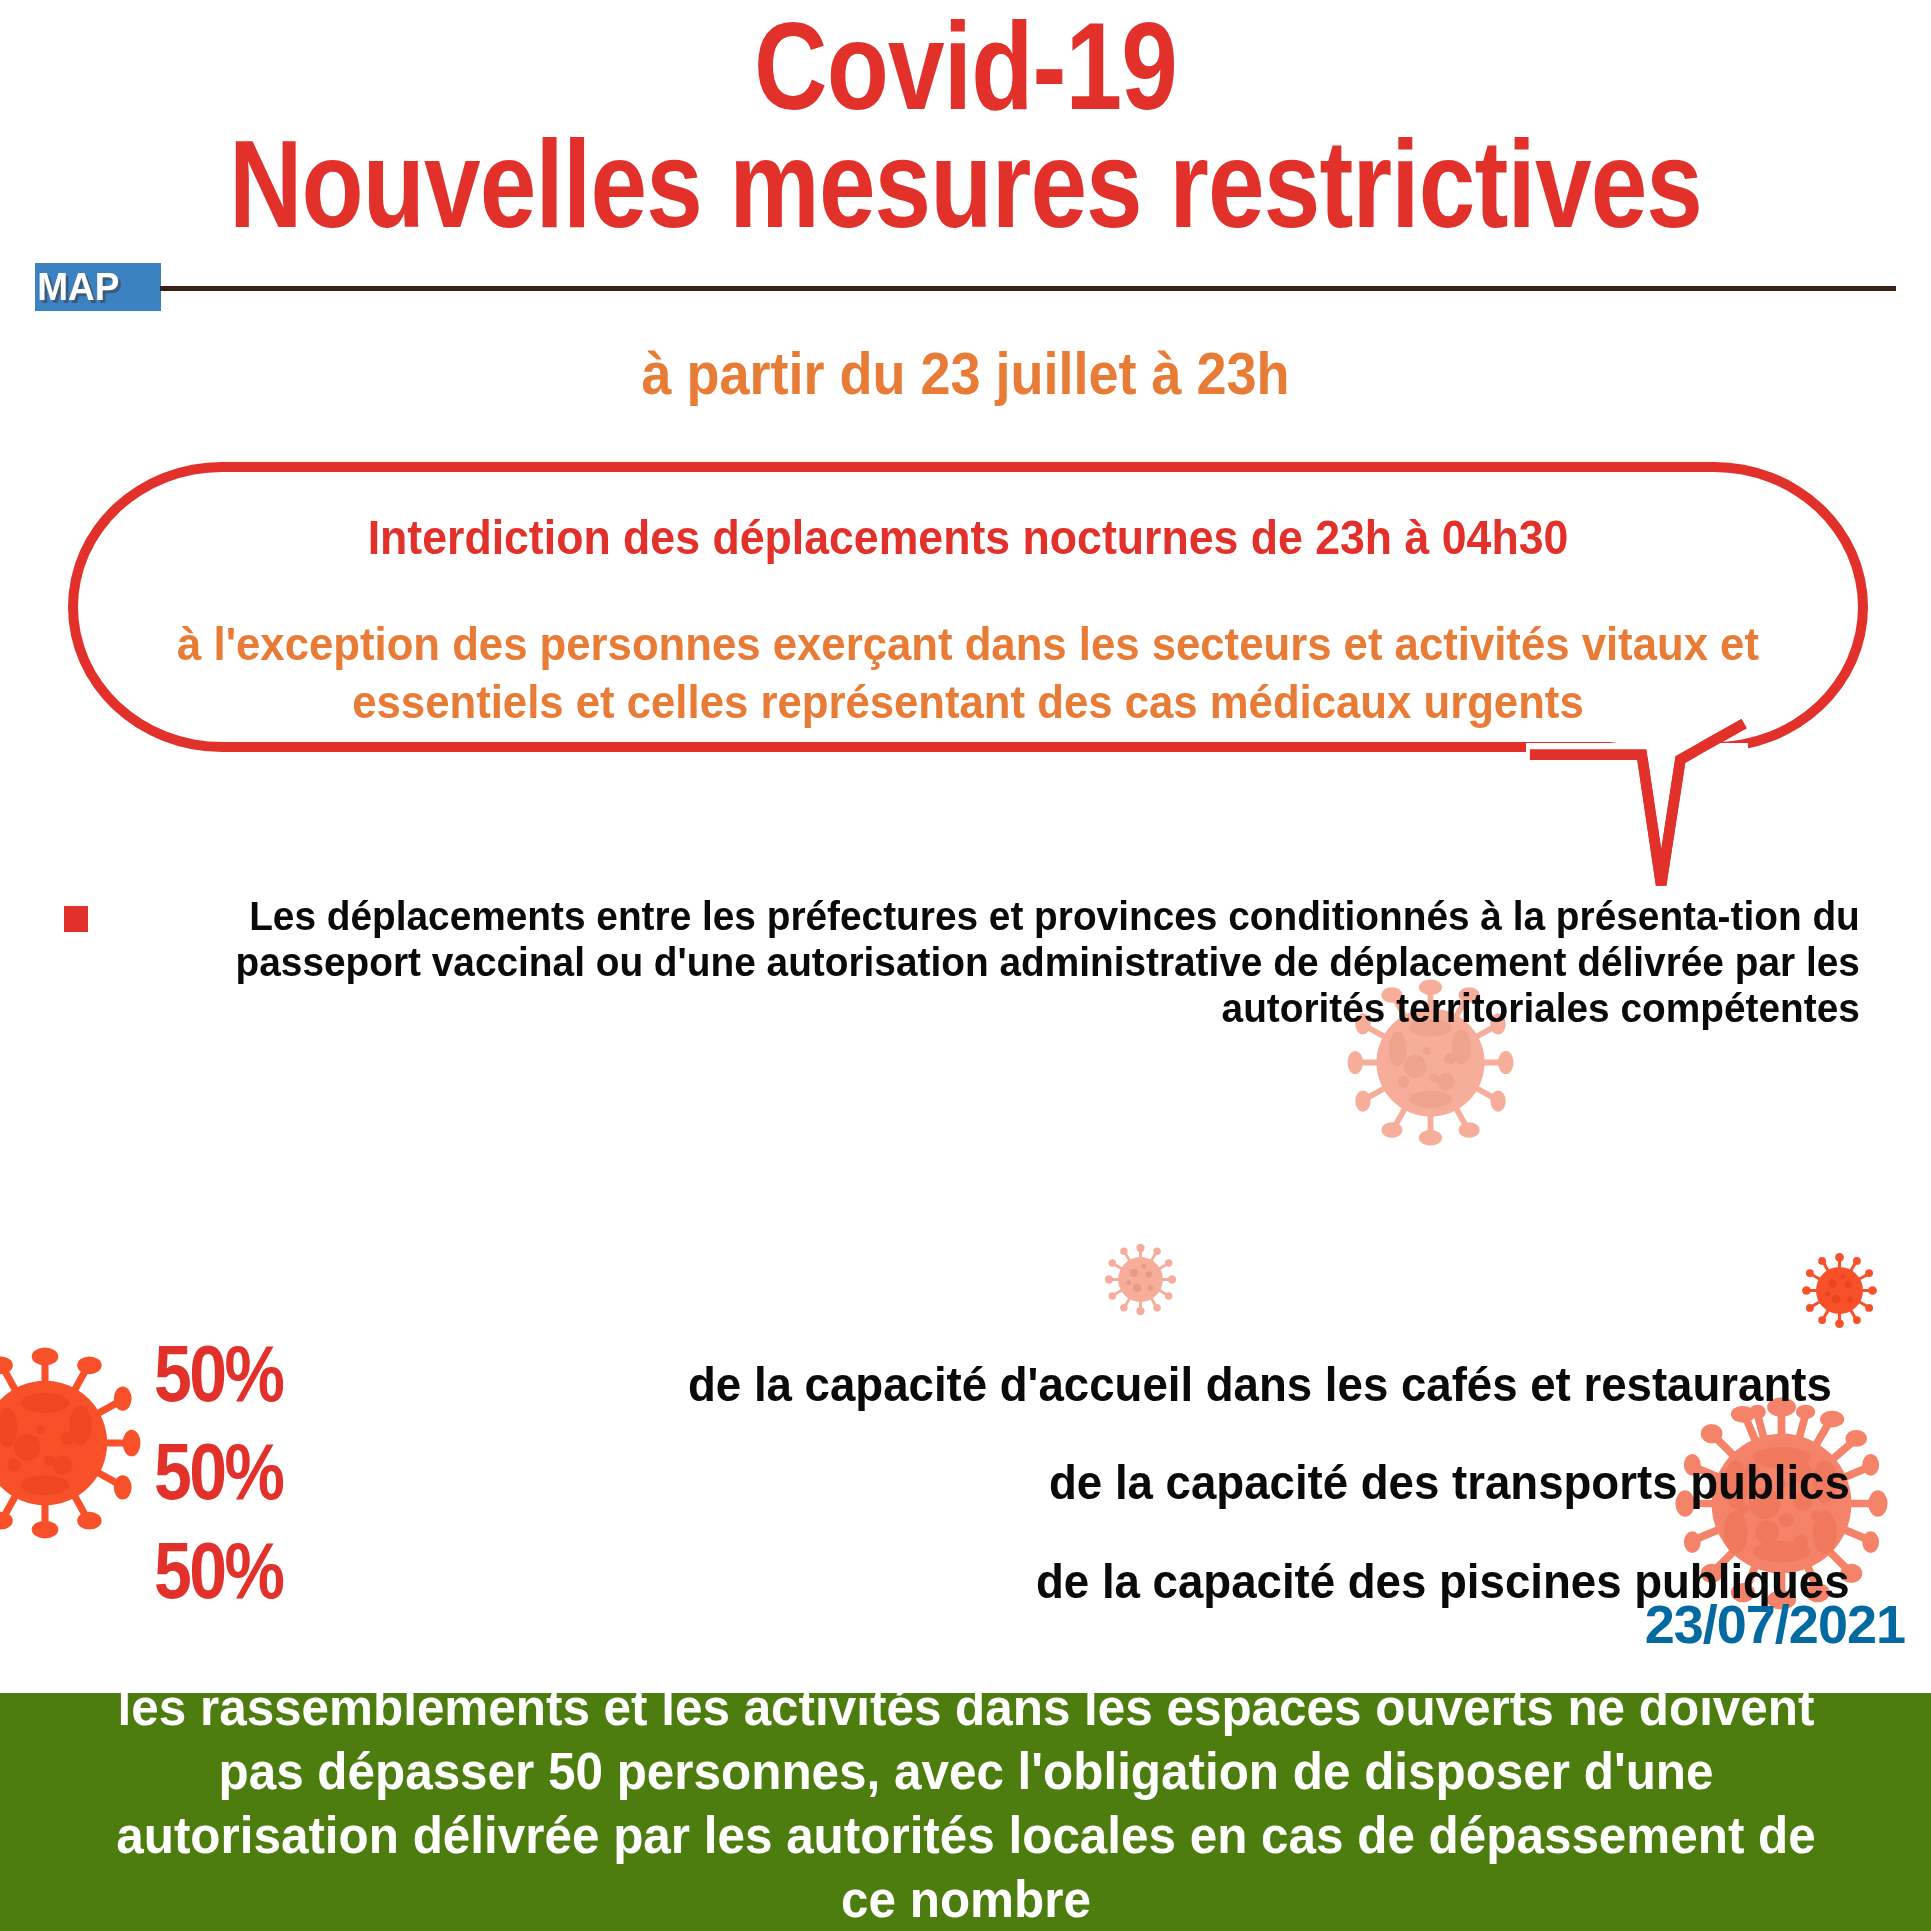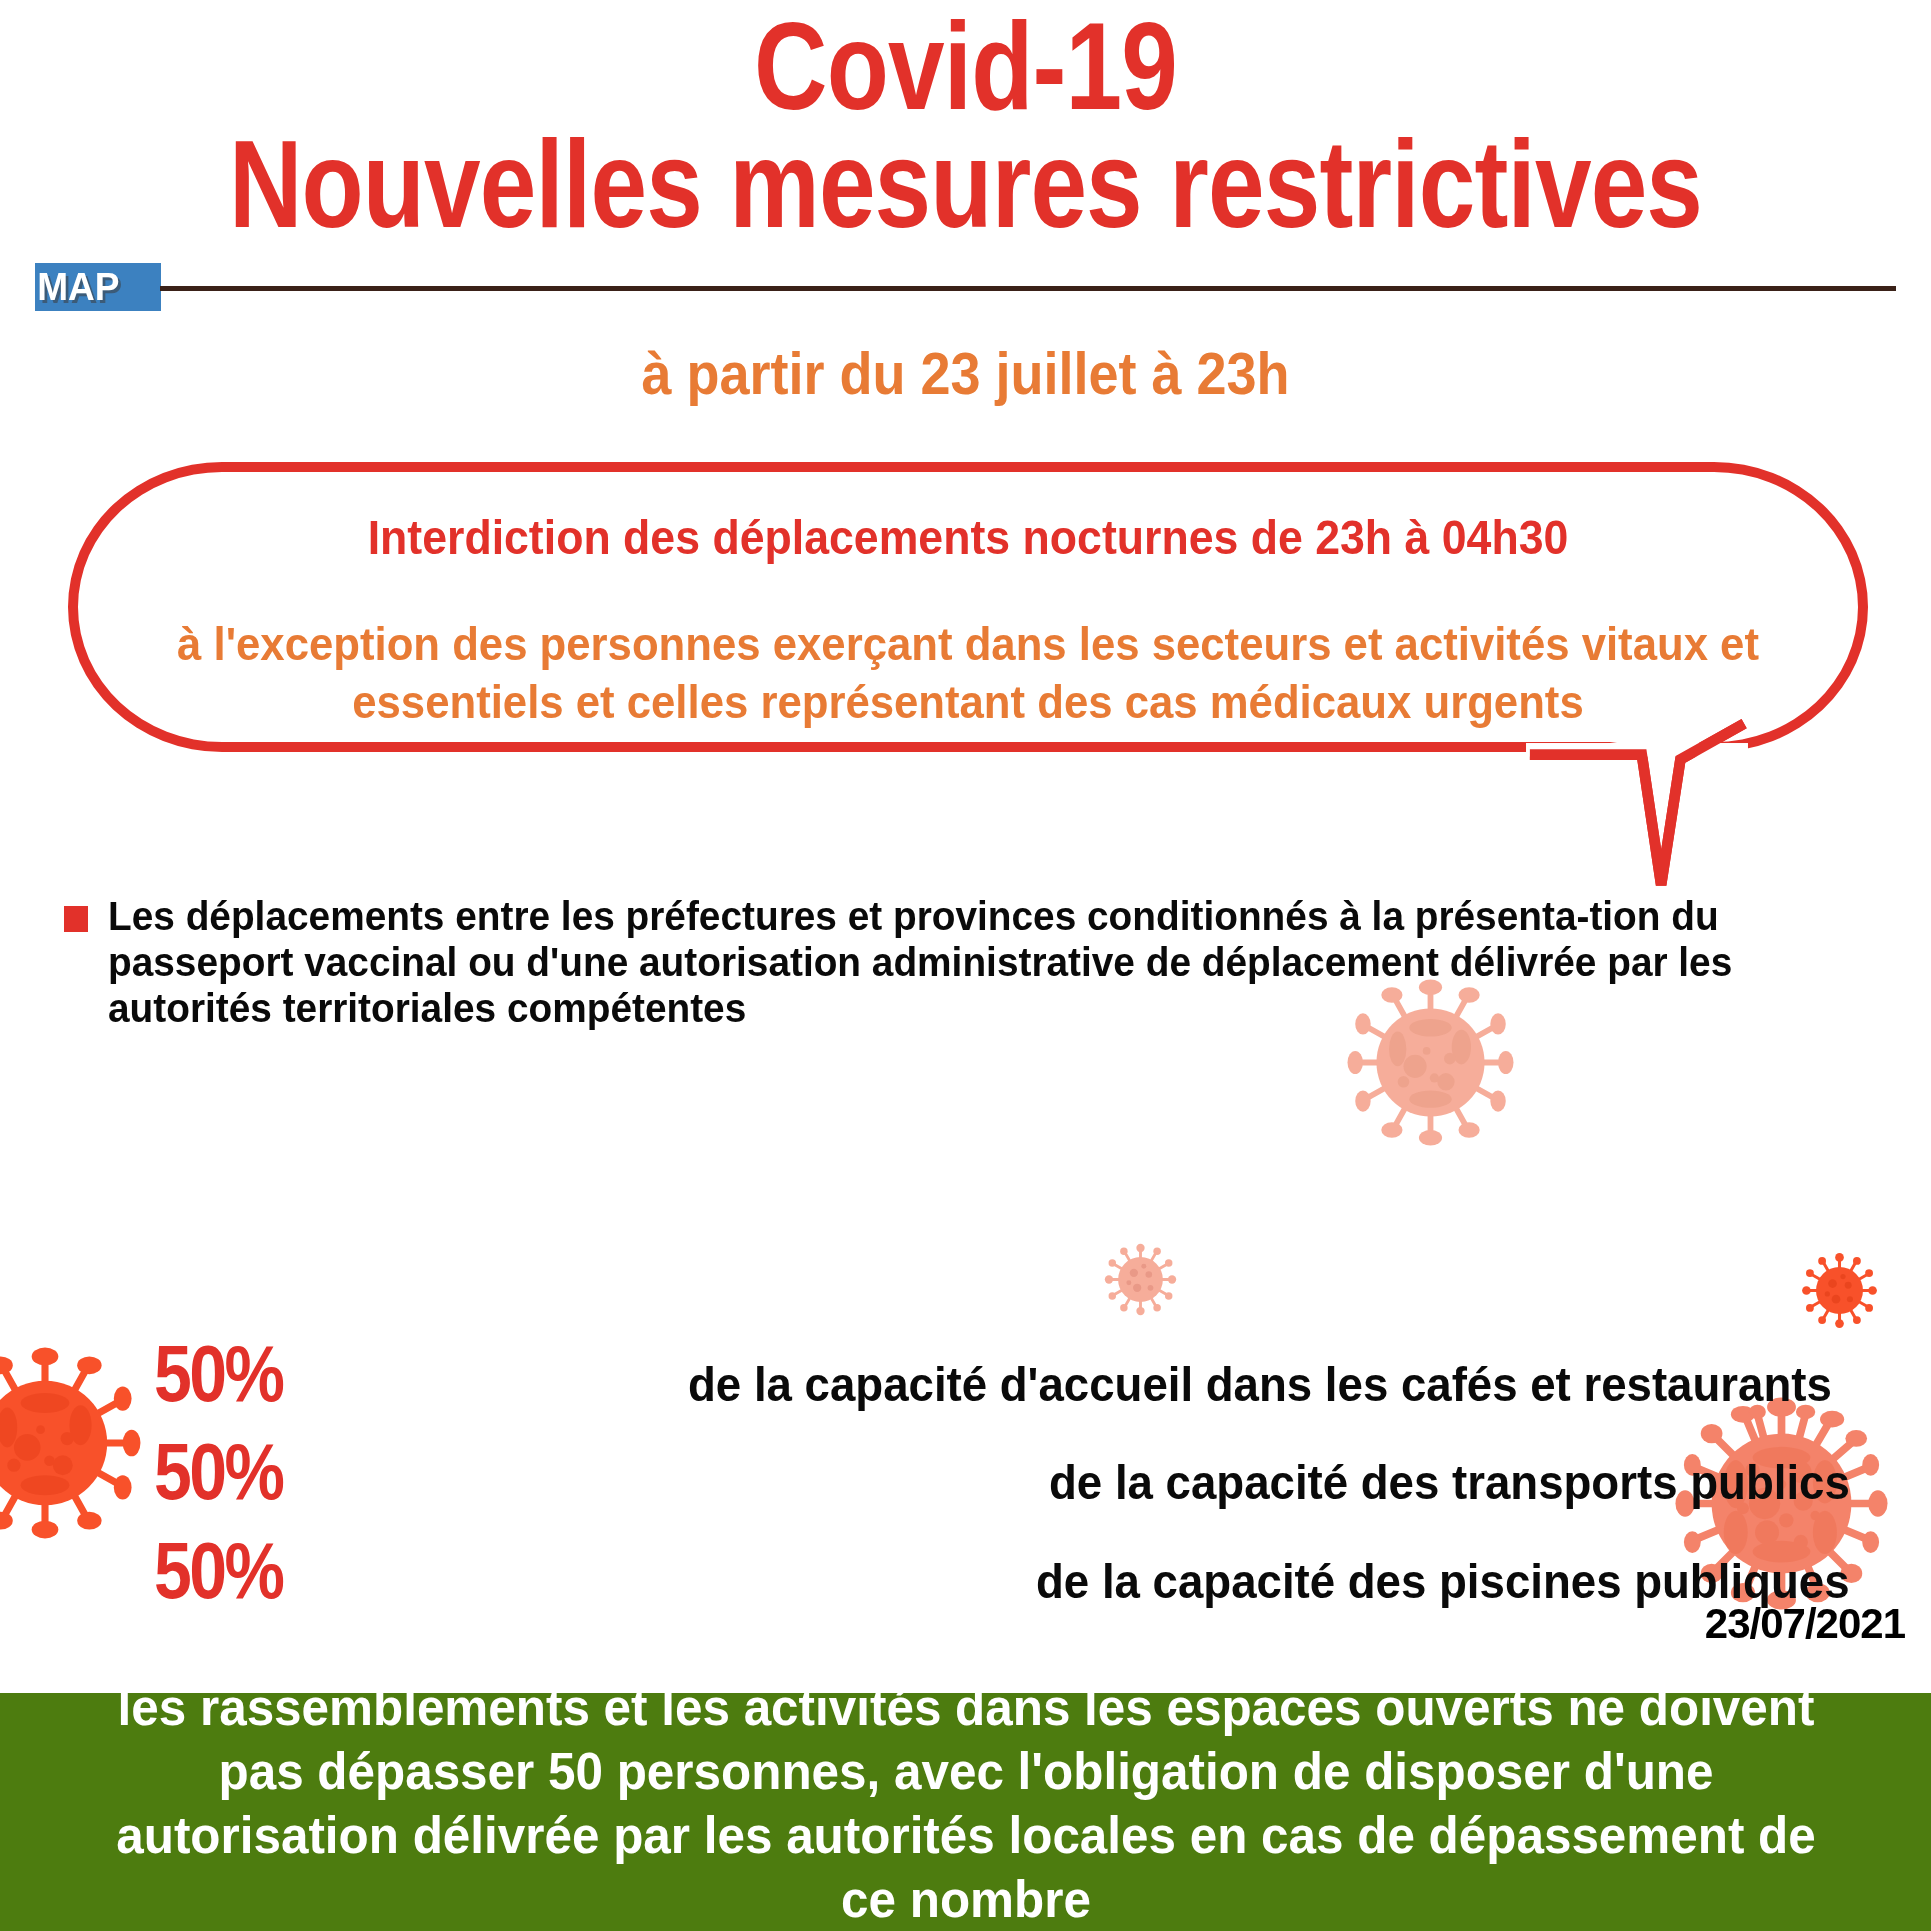--- a/index.html
+++ b/index.html
@@ -156,20 +156,21 @@
     position: absolute;
     left: 54px;
     top: 893px;
     width: 1834px;
     z-index: 5;
   }
   .bullet {
     position: relative;
     padding-left: 54px;
     margin-bottom: 25px;
+    text-align: right;
   }
   .bullet-square {
     position: absolute;
     left: 9.7px;
     top: 12.6px;
     width: 24px;
     height: 26px;
     background: #E2312A;
   }
   .bullet-text {
@@ -221,23 +222,23 @@
     transform-origin: left bottom;
   }
 
   
   .date-stamp {
     position: absolute;
     right: 35px;
     top: 1601px;
     font-family: "Liberation Sans", sans-serif;
     font-weight: bold;
-    font-size: 42px;
+    font-size: 54px;
     line-height: 46px;
-    color: #000000;
+    color: #0369a1;
     letter-spacing: -1px;
     z-index: 6;
   }
 
   
   .footer {
     position: absolute;
     left: 0;
     bottom: 0;
     width: 1931px;

